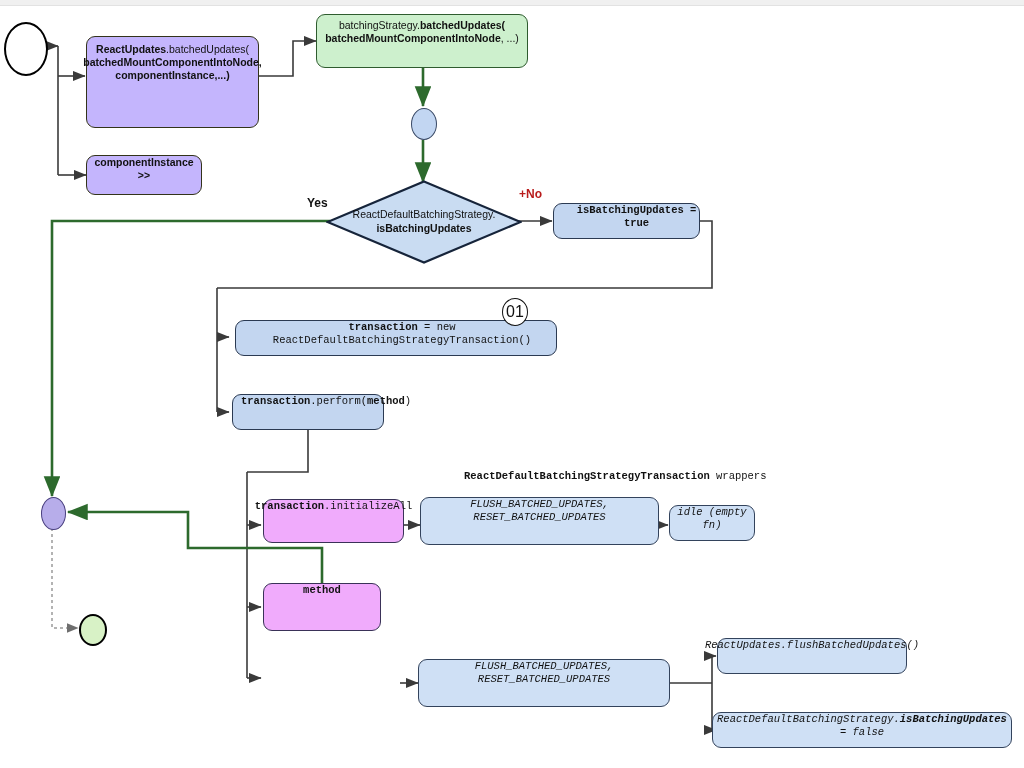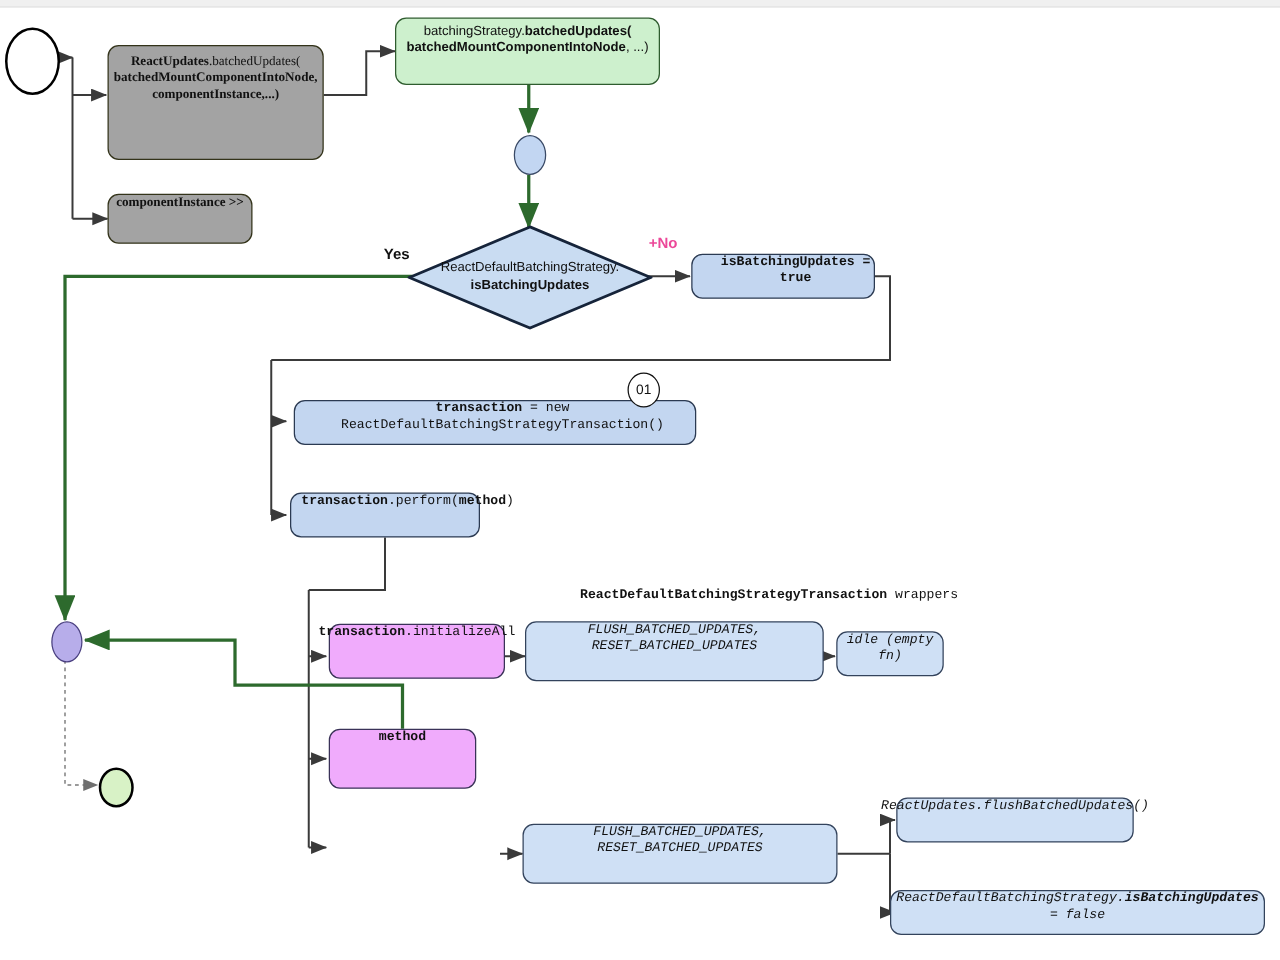--- a/index.html
+++ b/index.html
@@ -20,51 +20,51 @@
   .node{
     position:absolute;
     box-sizing:border-box;
     display:flex;align-items:flex-start;justify-content:center;
     text-align:center;
     border:1.4px solid #2b2b2b;
     border-radius:9px;
     line-height:1.25;
     z-index:3;
   }
-  .yellow{background:#a3a3a3;border-color:#33331a;font-family:Liberation Serif, serif;}
+  .yellow{background:#c4b5fd;border-color:#33331a;}
   .greenbox{background:#cdf0cd;border-color:#2f5c2f;}
   .blue{background:#c3d6f0;border-color:#2b3a52;}
   .bluelight{background:#cfe0f5;border-color:#33435c;font-style:italic;}
   .purple{background:#f0abfc;border-color:#3a3258;}
 
   .mono{font-family:"Liberation Mono", monospace;}
   .b{font-weight:bold;}
 
   .ellipse{
     position:absolute;border-radius:50%;
     border:1.6px solid #000;z-index:4;
   }
   .startnode{background:#ffffff;border-width:2.4px;}
   .mergenode{background:#b7adea;border-color:#4a4080;border-width:1.6px;}
   .endnode{background:#d8f2c6;border-color:#000;border-width:2.4px;}
   .junction{background:#c2d6f2;border-color:#3a4a66;border-width:1.4px;}
 
   .lbl{position:absolute;z-index:5;white-space:nowrap;}
   .lbl-yes{font-size:12px;font-weight:bold;color:#111;}
-  .lbl-no{font-size:12px;font-weight:bold;color:#ec4899;}
+  .lbl-no{font-size:12px;font-weight:bold;color:#b91c1c;}
   .wrapper-title{
     position:absolute;z-index:5;white-space:nowrap;
     font-family:"Liberation Mono", monospace;font-size:10.5px;color:#111;
   }
   .badge{
     position:absolute;z-index:6;
     width:24px;height:26px;border-radius:50%;
     background:#ffffff;border:1.8px solid #111;
     display:flex;align-items:center;justify-content:center;
-    font-family:"Liberation Sans", sans-serif;font-size:11px;font-weight:normal;color:#111;
+    font-family:"Liberation Sans", sans-serif;font-size:16px;font-weight:normal;color:#111;
   }
   .diamond{
     position:absolute;z-index:3;
   }
   .diamond .dshape{
     position:absolute;left:0;top:0;width:100%;height:100%;
   }
   .diamond .dtext{
     position:absolute;left:0;top:0;width:100%;height:100%;
     display:flex;flex-direction:column;align-items:center;justify-content:center;

